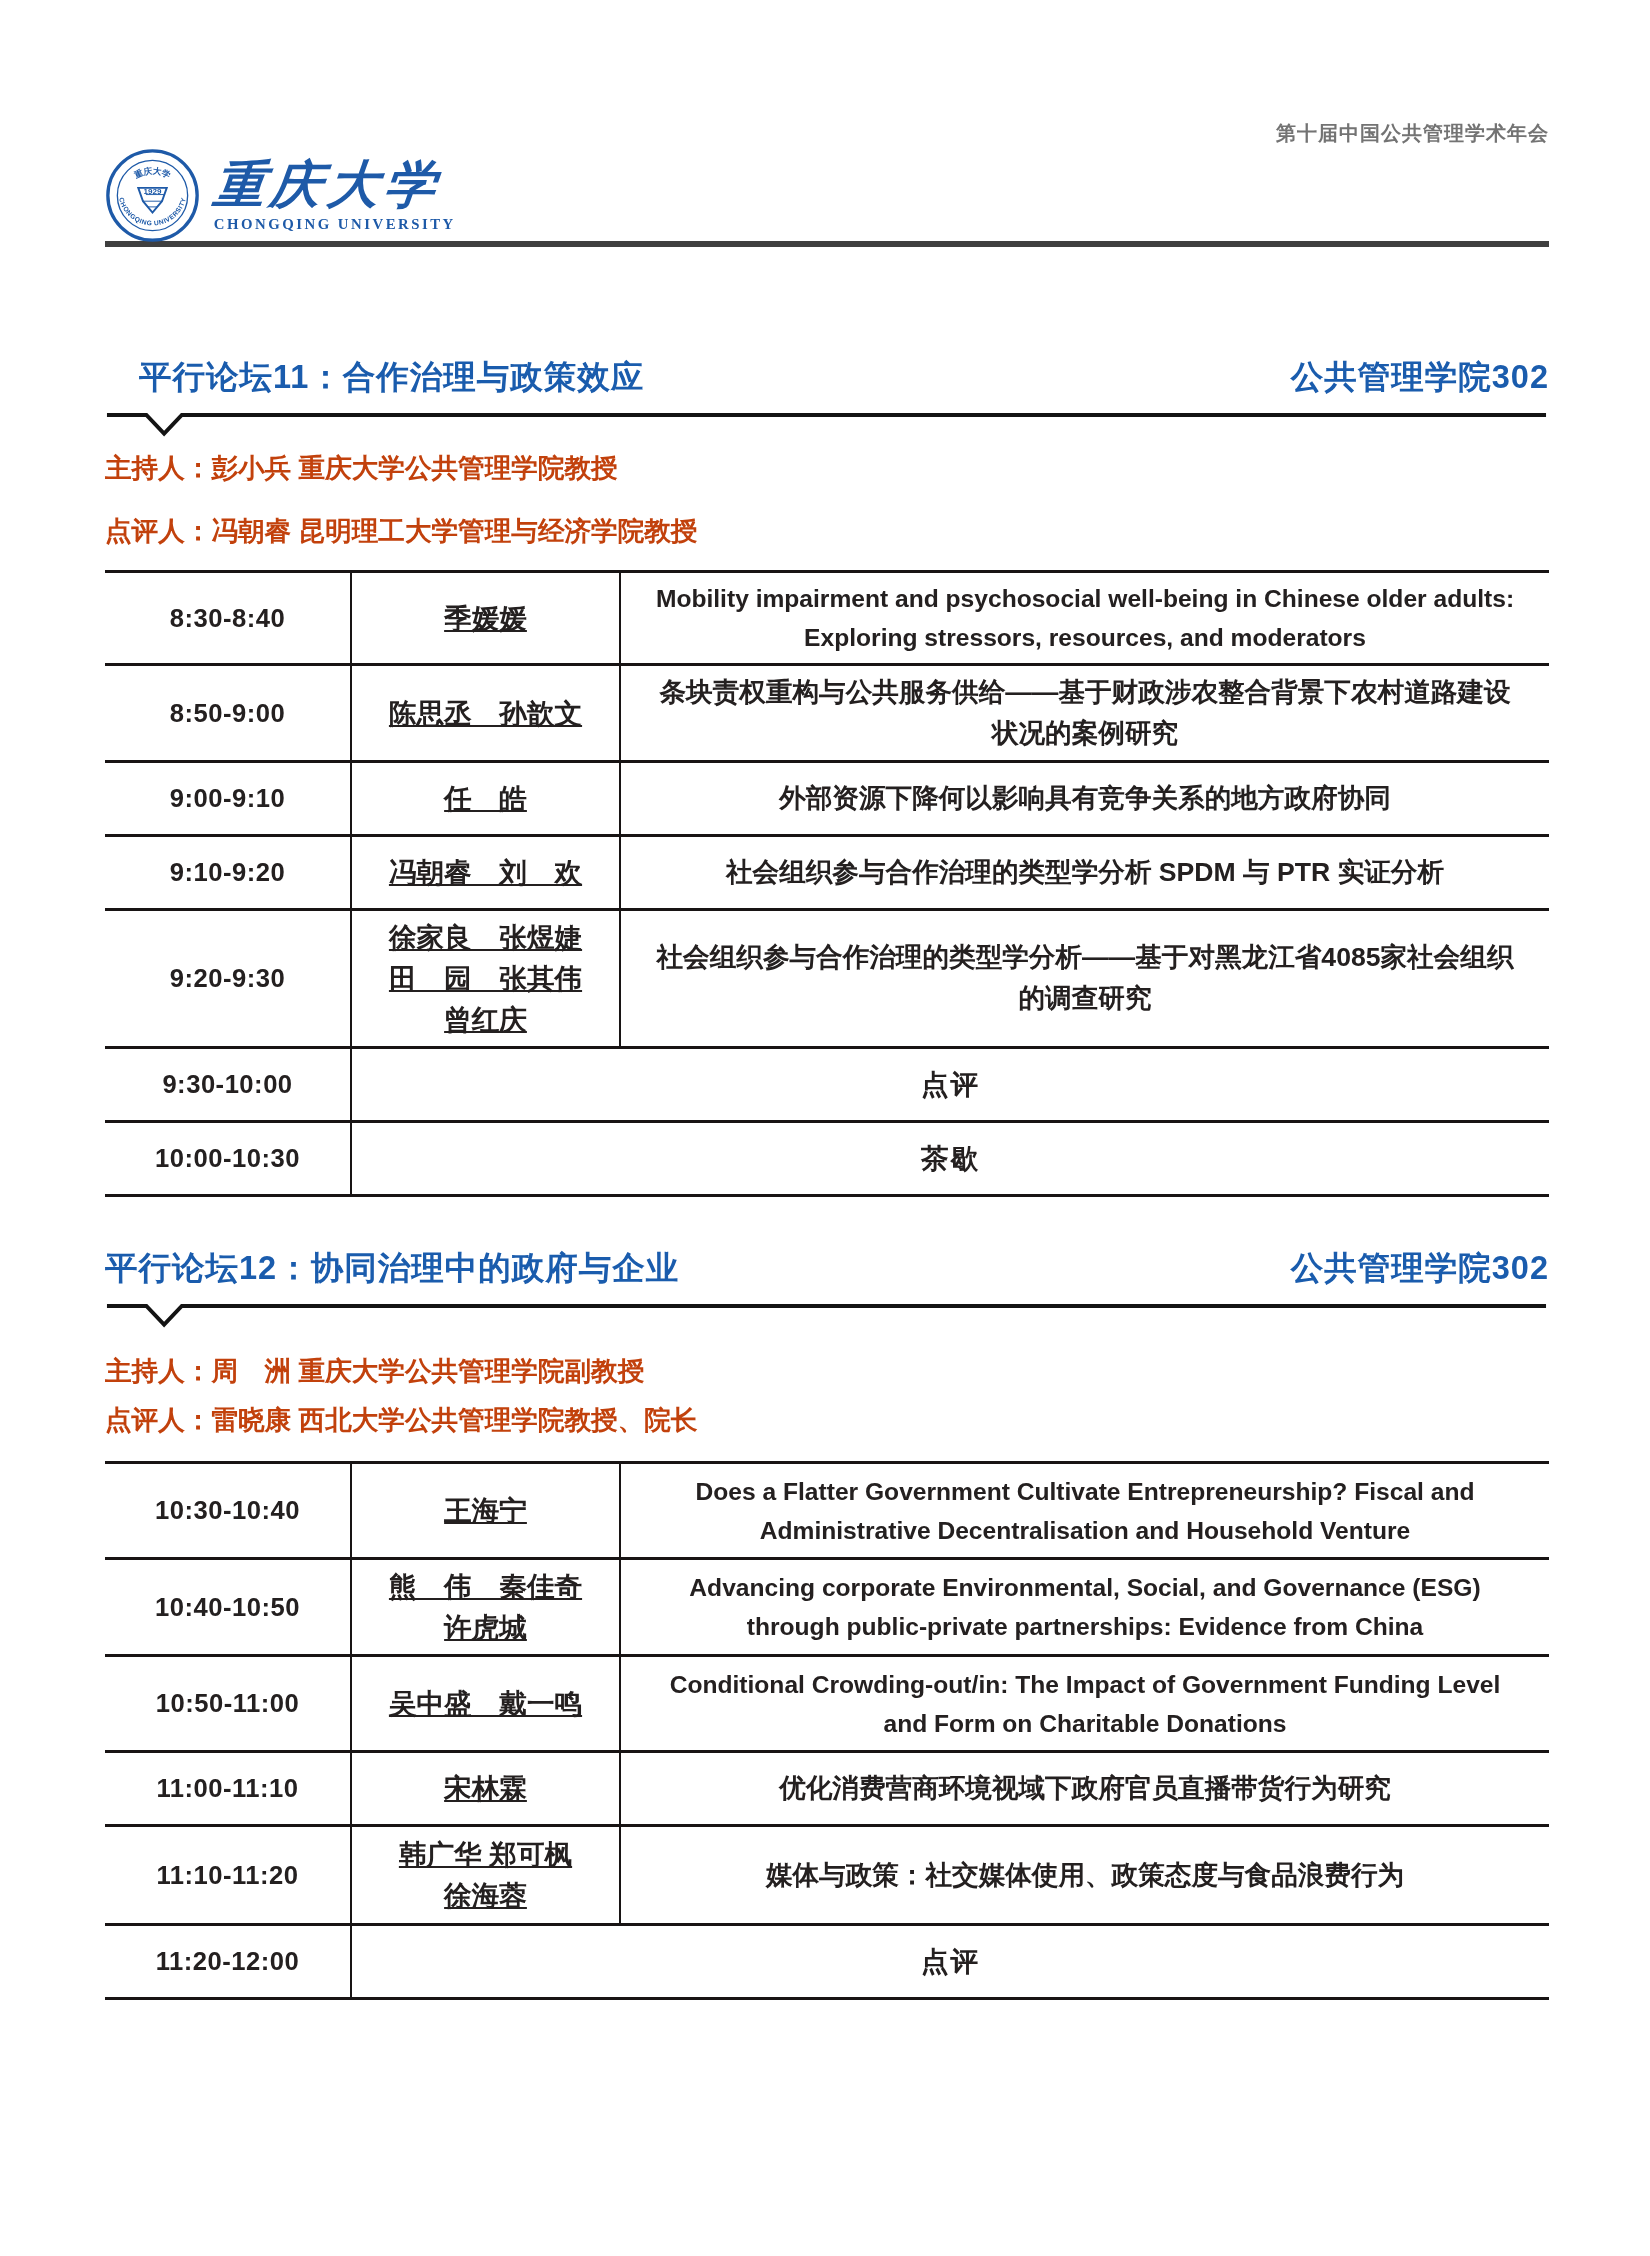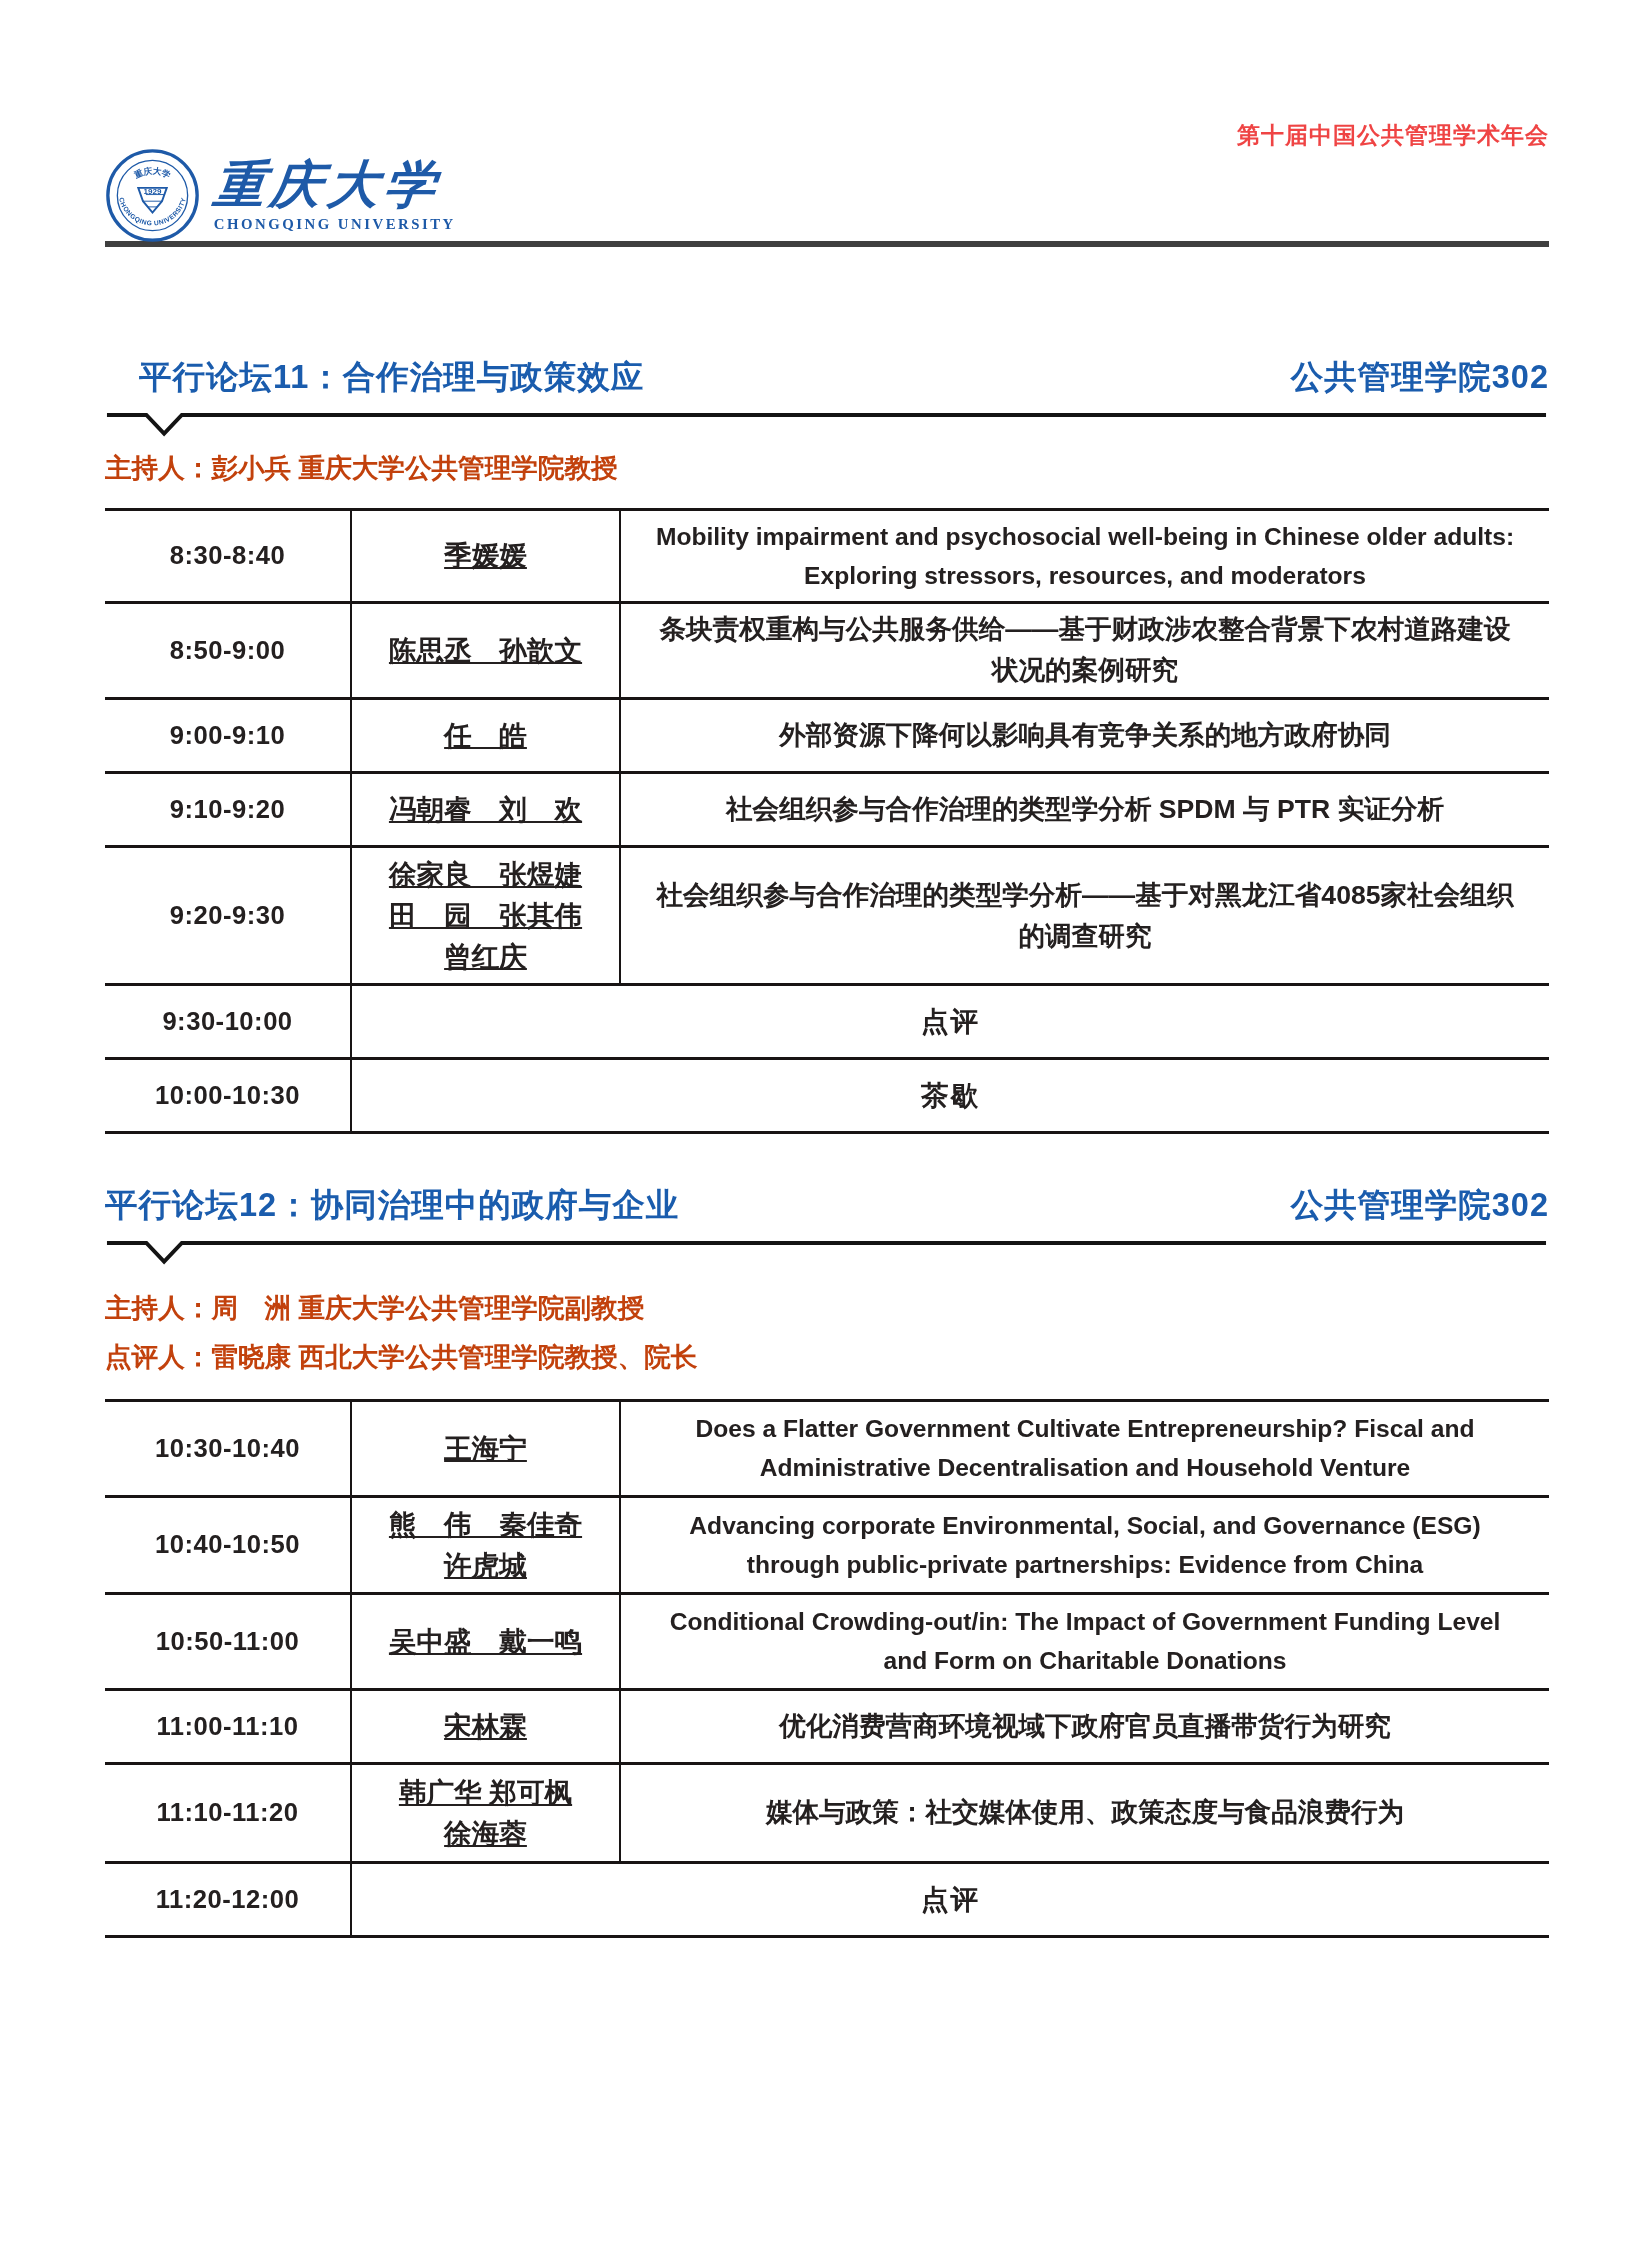--- a/index.html
+++ b/index.html
@@ -10,21 +10,21 @@
 
   
   .header { position:relative; height:241px; }
   .logo-row { position:absolute; left:0; top:148px; display:flex; align-items:flex-start; }
   .seal { width:95px; height:95px; display:block; }
   .logo-text { margin-left:13.8px; padding-top:7.9px; }
   .logo-cn { font-family:"DejaVu Serif","Liberation Serif",serif; font-style:italic; font-weight:700;
              font-size:51px; line-height:57px; color:#1e5aa8; letter-spacing:5.9px; transform:skewX(-6deg); }
   .logo-en { font-family:"Liberation Serif","DejaVu Serif",serif; font-weight:700; font-size:14.8px;
              letter-spacing:2.5px; color:#1e5aa8; margin-top:3px; }
-  .conf-title { position:absolute; right:0; top:120px; font-size:23px; font-weight:700; color:#ef4444; letter-spacing:1px; }
+  .conf-title { position:absolute; right:0; top:120px; font-size:20px; font-weight:700; color:#737373; letter-spacing:1px; }
   .header-rule { height:5.9px; background:#3f3f3f; }
 
   
   .sec-head { display:flex; justify-content:space-between; align-items:flex-end; font-size:32.5px;
               font-weight:700; color:#1a5cad; line-height:41px; letter-spacing:1px; }
   .sec1 .sec-head { margin-top:110px;margin-left:34px; }
   .sec2 .sec-head { margin-top:51px; }
   .notch { display:block; width:1443px; height:27.6px; margin-top:11.8px; }
   .host-line { font-size:26.6px; font-weight:700; color:#c2410c; line-height:35px; }
   .sec1 .host-line.host { margin-top:13.8px; }
@@ -83,20 +83,21 @@
 
     <section class="sec1">
       <div class="sec-head">
         <span>平行论坛11：合作治理与政策效应</span>
         <span>公共管理学院302</span>
       </div>
       <svg class="notch" viewBox="0 0 1465 28" preserveAspectRatio="none">
         <path d="M2 5 H42 L60 24 L78 5 H1463" fill="none" stroke="#141414" stroke-width="4"></path>
       </svg>
       <div class="host-line host">主持人：彭小兵 重庆大学公共管理学院教授</div>
+      <div class="host-line reviewer">点评人：冯朝睿 昆明理工大学管理与经济学院教授</div>
 
       <table>
         <colgroup>
             <col style="width:246px">
             <col style="width:269px">
             <col>
           </colgroup>
         <tbody>
             <tr style="height:91px">
           <td class="time">8:30-8:40</td>

